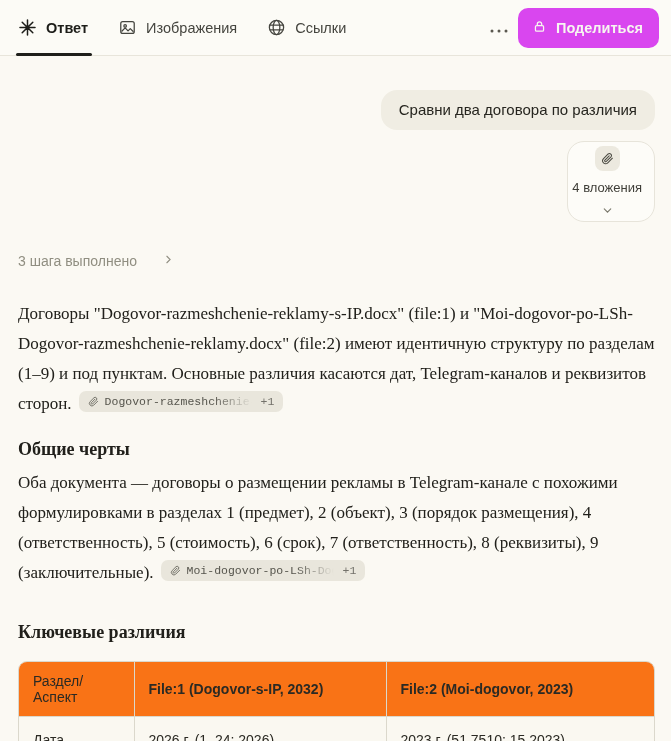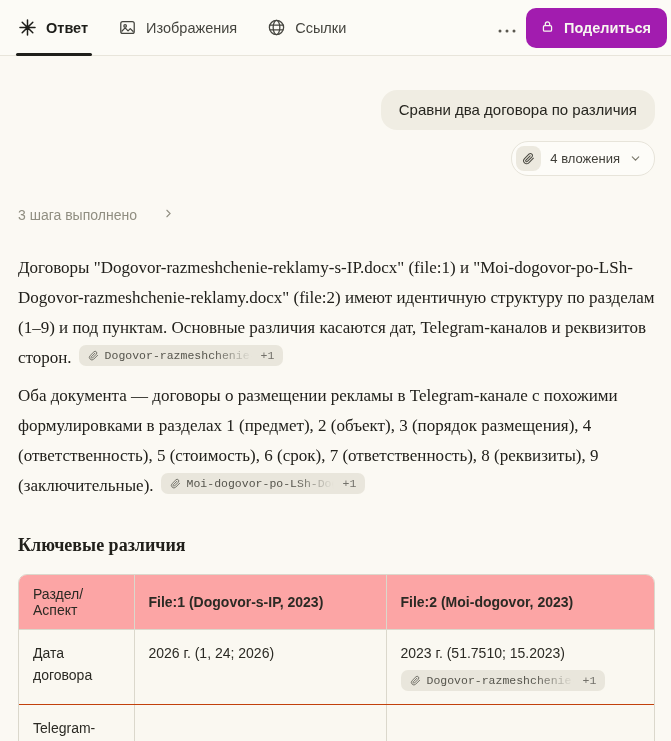--- a/index.html
+++ b/index.html
@@ -17,31 +17,31 @@
   }
   .tab{display:flex;align-items:center;gap:9px;height:100%;margin-right:30px;
     font-size:14.5px;cursor:pointer;position:relative;color:#45453F;font-weight:500;}
   .tab svg{display:block;}
   .tab.active{color:#1D1D19;font-weight:700;}
   .tab.active::after{content:"";position:absolute;left:-2px;right:-4px;bottom:-1px;height:3px;
     background:#1F1F1B;border-radius:2px;}
   .topbar-spacer{flex:1;}
   .more-btn{color:#5A584F;font-size:18px;letter-spacing:2px;padding:6px 10px;cursor:pointer;line-height:1;}
   .share-btn{
-    display:flex;align-items:center;gap:9px;background:#a21caf;color:#F7F6F0;
+    display:flex;align-items:center;gap:9px;background:#d946ef;color:#F7F6F0;
     font-size:14.5px;font-weight:700;padding:11px 16px 11px 14px;border-radius:10px;
-    cursor:pointer;margin-right:4px;border:none;
+    cursor:pointer;margin-right:12px;border:none;
   }
   
   .query-row{display:flex;justify-content:flex-end;padding:34px 16px 0;}
   .bubble{background:#F0EDE3;border-radius:16px;padding:10px 18px;
     font-size:15px;color:#26251F;line-height:20px;}
   .pill-row{display:flex;justify-content:flex-end;padding:11px 16px 0;}
   .pill{display:flex;align-items:center;gap:9px;background:#FDFCF8;
-    border:1px solid #E7E4DA;border-radius:17px;padding:4px 12px 4px 4px;cursor:pointer;}
+    border:1px solid #E7E4DA;border-radius:17px;padding:4px 12px 4px 4px;cursor:pointer;flex-direction:column;}
   .pill-icon{width:25px;height:25px;border-radius:8px;background:#ECE9DF;
     display:grid;place-items:center;color:#4A4941;}
   .pill-label{font-size:13px;color:#3F3E38;}
   .pill-chevron{color:#7B796D;display:grid;place-items:center;}
   
   .steps{display:flex;align-items:center;gap:25px;margin:31px 18px 0;
     color:#908E81;font-size:14px;cursor:pointer;}
   
   .content{padding:0 16px 0 18px;}
   .serif-p{font-family:"Liberation Serif",serif;font-size:17px;line-height:30px;
@@ -59,21 +59,21 @@
     display:inline-block;max-width:150px;overflow:hidden;white-space:nowrap;
     -webkit-mask-image:linear-gradient(90deg,#000 72%,transparent 98%);
     mask-image:linear-gradient(90deg,#000 72%,transparent 98%);
   }
   .cite .more{color:#73716A;}
   
   .table-wrap{margin:18px 0 0;border:1px solid #DBD8CC;border-radius:9px;
     overflow:hidden;background:#FAF8F1;}
   table{width:100%;border-collapse:collapse;font-size:14px;color:#2B2A24;table-layout:fixed;}
   col.c1{width:115px;} col.c2{width:252px;}
-  thead th{background:#fca5a5;text-align:left;padding:11px 14px;font-weight:700;
+  thead th{background:#f97316;text-align:left;padding:11px 14px;font-weight:700;
     border-bottom:1px solid #DBD8CC;font-size:14px;color:#2B2A24;}
   thead th.aspect-h{font-weight:500;}
   td{padding:12px 14px 10px;vertical-align:top;border-bottom:1px solid #c2410c;line-height:22px;}
   td+td,th+th{border-left:1px solid #DBD8CC;}
   td .cite{margin:6px 0 0;display:inline-flex;}
 </style>
 </head>
 <body>
 
 <div class="topbar">
@@ -159,20 +159,21 @@
   <p class="serif-p"><span>Договоры "Dogovor-razmeshchenie-reklamy-s-IP.docx" (file:1) и "Moi-dogovor-po-LSh-Dogovor-razmeshchenie-reklamy.docx" (file:2) имеют идентичную структуру по разделам (1–9) и под пунктам. Основные различия касаются дат, Telegram-каналов и реквизитов сторон.</span><span class="cite">
         <span class="clip">
           <svg width="11" height="11" viewBox="0 0 24 24" fill="none" stroke="currentColor" stroke-width="2" stroke-linecap="round">
             <path d="M21 11.5l-8.5 8.5a5.5 5.5 0 0 1-7.8-7.8l8.5-8.5a3.7 3.7 0 0 1 5.2 5.2l-8.5 8.5a1.84 1.84 0 0 1-2.6-2.6l7.8-7.8"></path>
           </svg>
         </span>
         <span class="name">Dogovor-razmeshchenie-rek</span>
         <span class="more">+1</span>
       </span></p>
 
+  <h2 class="serif-h">Общие черты</h2>
 
   <p class="serif-p" style="margin-top:8px;"><span>Оба документа — договоры о размещении рекламы в Telegram-канале с похожими формулировками в разделах 1 (предмет), 2 (объект), 3 (порядок размещения), 4 (ответственность), 5 (стоимость), 6 (срок), 7 (ответственность), 8 (реквизиты), 9 (заключительные).</span><span class="cite">
         <span class="clip">
           <svg width="11" height="11" viewBox="0 0 24 24" fill="none" stroke="currentColor" stroke-width="2" stroke-linecap="round">
             <path d="M21 11.5l-8.5 8.5a5.5 5.5 0 0 1-7.8-7.8l8.5-8.5a3.7 3.7 0 0 1 5.2 5.2l-8.5 8.5a1.84 1.84 0 0 1-2.6-2.6l7.8-7.8"></path>
           </svg>
         </span>
         <span class="name">Moi-dogovor-po-LSh-Dogovo</span>
         <span class="more">+1</span>
       </span></p>
@@ -182,21 +183,21 @@
   <div class="table-wrap">
     <table>
       <colgroup>
           <col class="c1">
           <col class="c2">
           <col>
         </colgroup>
       <thead>
         <tr>
           <th class="aspect-h">Раздел/Аспект</th>
-          <th>File:1 (Dogovor-s-IP, 2023)</th>
+          <th>File:1 (Dogovor-s-IP, 2032)</th>
           <th>File:2 (Moi-dogovor, 2023)</th>
         </tr>
       </thead>
       <tbody>
         <tr>
           <td>Дата договора</td>
           <td>2026 г. (1, 24; 2026)</td>
           <td>
             <span>2023 г. (51.7510; 15.2023)</span><br>
             <span class="cite">

